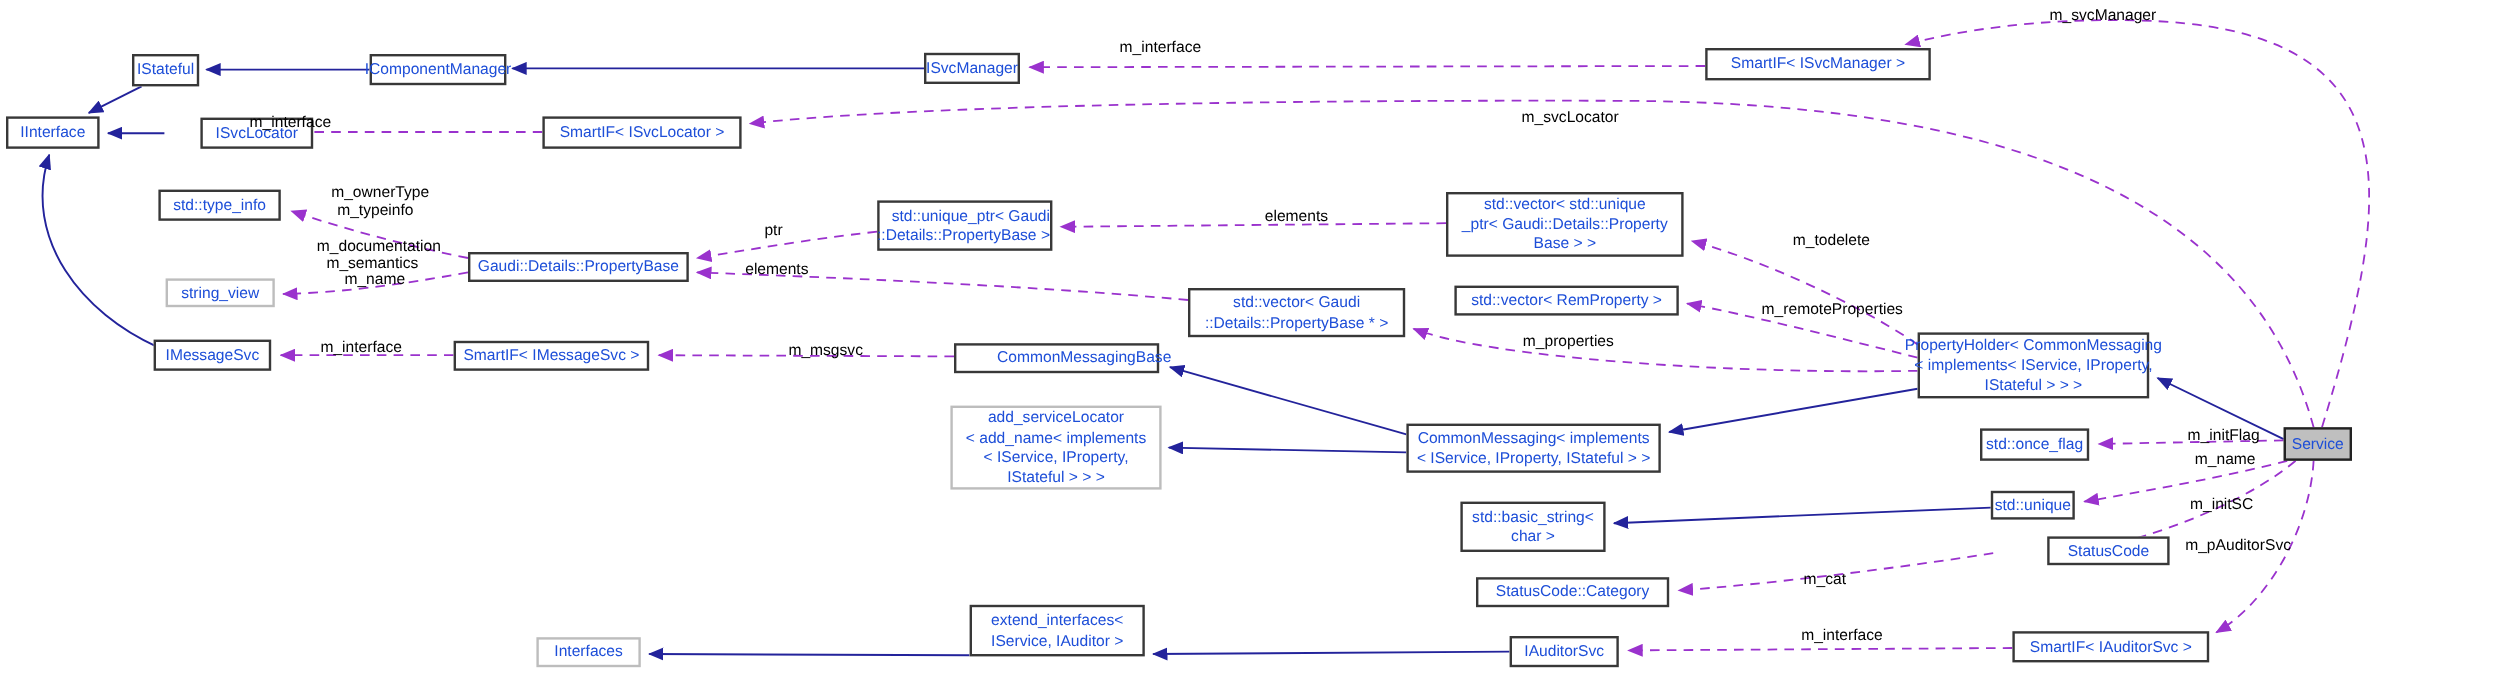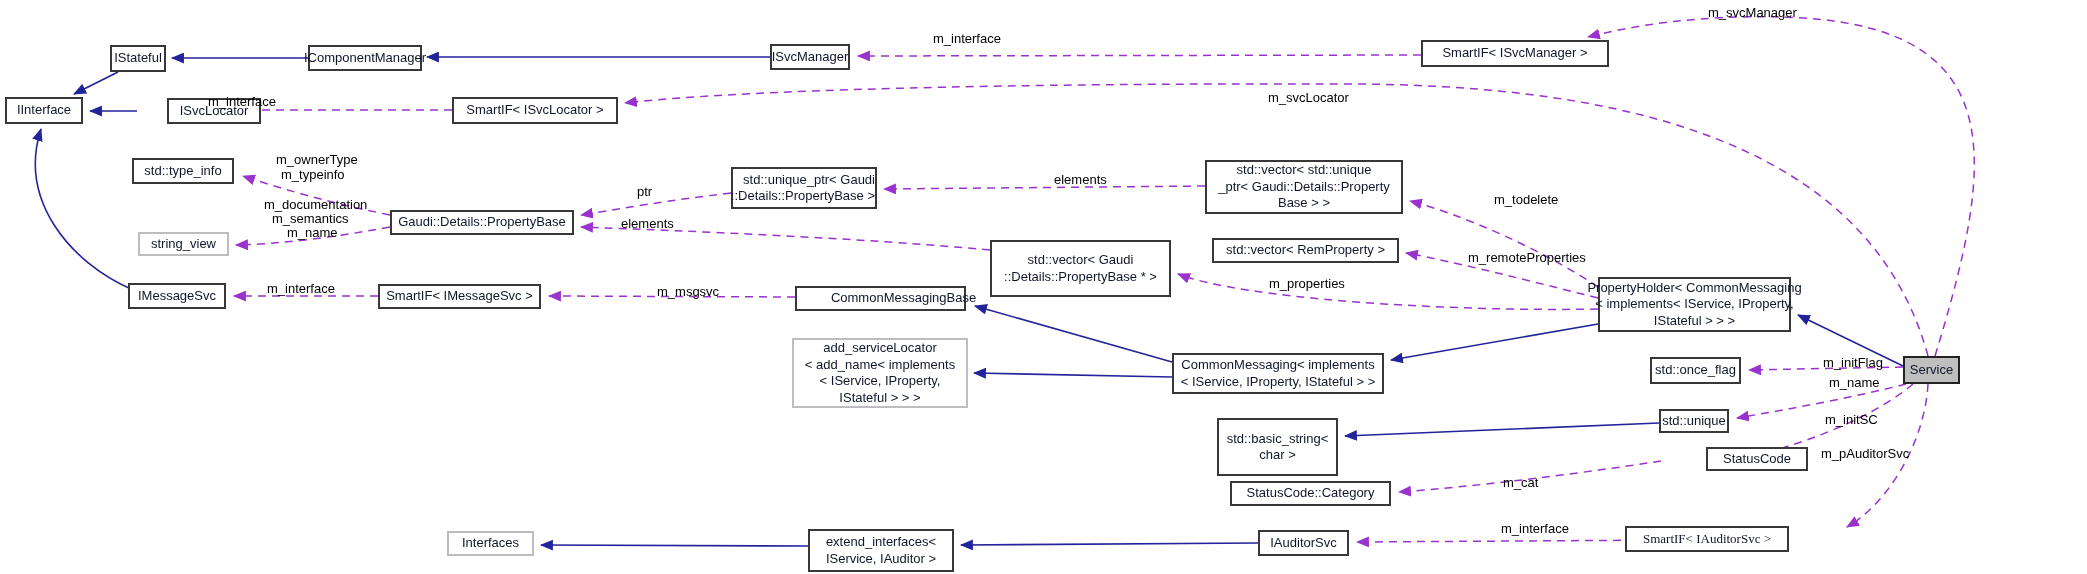--- a/index.html
+++ b/index.html
@@ -4,21 +4,21 @@
 <style>
   html,body{margin:0;padding:0;background:#ffffff;}
   body{width:2087px;height:574px;overflow:hidden;position:relative;
        font-family:"Liberation Sans","DejaVu Sans",sans-serif;}
   .canvas{position:absolute;left:0;top:0;width:2087px;height:574px;}
   #edge-layer{position:absolute;left:0;top:0;width:2087px;height:574px;}
   .edge-inherit{stroke:#23239b;stroke-width:1.6;fill:none;}
   .edge-usage{stroke:#9a32cd;stroke-width:1.5;fill:none;stroke-dasharray:8,6;}
   .node{position:absolute;box-sizing:border-box;background:#ffffff;
         border:2px solid #383838;display:flex;flex-direction:column;
-        justify-content:center;align-items:center;font-size:13px;color:#0f172a;
+        justify-content:center;align-items:center;font-size:13px;color:#1d4ed8;
         line-height:16.5px;text-align:center;white-space:nowrap;z-index:2;}
   .node.gray{border-color:#bdbdbd;}
   .node.focus{background:#bfbfbf;border-color:#222;}
   .elabel{position:absolute;font-size:13px;color:#000;white-space:nowrap;z-index:3;}
 </style>
 </head>
 <body>
 
 <div class="canvas">
   <svg id="edge-layer" width="2087" height="574" viewBox="0 0 2087 574">
@@ -98,21 +98,21 @@
       </div>
       <div class="node " style="left: 731px; top: 167px; width: 146px; height: 42px; align-items: flex-end;">
         <div>std::unique_ptr&lt; Gaudi</div>
         <div>::Details::PropertyBase &gt;</div>
       </div>
       <div class="node " style="left: 1205px; top: 160px; width: 198px; height: 54px;">
         <div>std::vector&lt; std::unique</div>
         <div>_ptr&lt; Gaudi::Details::Property</div>
         <div>Base &gt; &gt;</div>
       </div>
-      <div class="node " style="left: 990px; top: 240px; width: 181px; height: 57px;">
+      <div class="node " style="left: 990px; top: 240px; width: 181px; height: 41px;">
         <div>std::vector&lt; Gaudi</div>
         <div>::Details::PropertyBase * &gt;</div>
       </div>
       <div class="node " style="left: 1212px; top: 238px; width: 187px; height: 25px;">
         <div>std::vector&lt; RemProperty &gt;</div>
       </div>
       <div class="node " style="left: 128px; top: 283px; width: 98px; height: 26px;">
         <div>IMessageSvc</div>
       </div>
       <div class="node " style="left: 378px; top: 284px; width: 163px; height: 25px;">
@@ -124,21 +124,21 @@
       <div class="node gray" style="left: 792px; top: 338px; width: 176px; height: 70px;">
         <div>add_serviceLocator</div>
         <div>&lt; add_name&lt; implements</div>
         <div>&lt; IService, IProperty,</div>
         <div>IStateful &gt; &gt; &gt;</div>
       </div>
       <div class="node " style="left: 1172px; top: 353px; width: 212px; height: 41px;">
         <div>CommonMessaging&lt; implements</div>
         <div>&lt; IService, IProperty, IStateful &gt; &gt;</div>
       </div>
-      <div class="node " style="left: 1217px; top: 418px; width: 121px; height: 58px;">
+      <div class="node " style="left: 1217px; top: 418px; width: 121px; height: 42px;">
         <div>std::basic_string&lt;</div>
         <div>char &gt;</div>
       </div>
       <div class="node " style="left: 1598px; top: 277px; width: 193px; height: 55px;">
         <div>PropertyHolder&lt; CommonMessaging</div>
         <div>&lt; implements&lt; IService, IProperty,</div>
         <div>IStateful &gt; &gt; &gt;</div>
       </div>
       <div class="node " style="left: 1650px; top: 357px; width: 91px; height: 27px;">
         <div>std::once_flag</div>
@@ -151,28 +151,28 @@
       </div>
       <div class="node " style="left: 1706px; top: 447px; width: 102px; height: 24px;">
         <div>StatusCode</div>
       </div>
       <div class="node " style="left: 1230px; top: 481px; width: 161px; height: 25px;">
         <div>StatusCode::Category</div>
       </div>
       <div class="node gray" style="left: 447px; top: 531px; width: 87px; height: 25px;">
         <div>Interfaces</div>
       </div>
-      <div class="node " style="left: 808px; top: 529px; width: 146px; height: 43px;">
+      <div class="node " style="left: 808px; top: 504px; width: 146px; height: 43px;">
         <div>extend_interfaces&lt;</div>
         <div>IService, IAuditor &gt;</div>
       </div>
       <div class="node " style="left: 1258px; top: 530px; width: 91px; height: 26px;">
         <div>IAuditorSvc</div>
       </div>
-      <div class="node " style="left: 1625px; top: 526px; width: 164px; height: 26px; font-family: Liberation Serif, serif;">
+      <div class="node " style="left: 1677px; top: 526px; width: 164px; height: 26px;">
         <div>SmartIF&lt; IAuditorSvc &gt;</div>
       </div>
     </div>
   <div id="labels">
       <div class="elabel" style="left: 933px; top: 31px;">m_interface</div>
       <div class="elabel" style="left: 1708px; top: 5px;">m_svcManager</div>
       <div class="elabel" style="left: 208px; top: 94px;">m_interface</div>
       <div class="elabel" style="left: 1268px; top: 90px;">m_svcLocator</div>
       <div class="elabel" style="left: 276px; top: 152px;">m_ownerType</div>
       <div class="elabel" style="left: 281px; top: 167px;">m_typeinfo</div>

